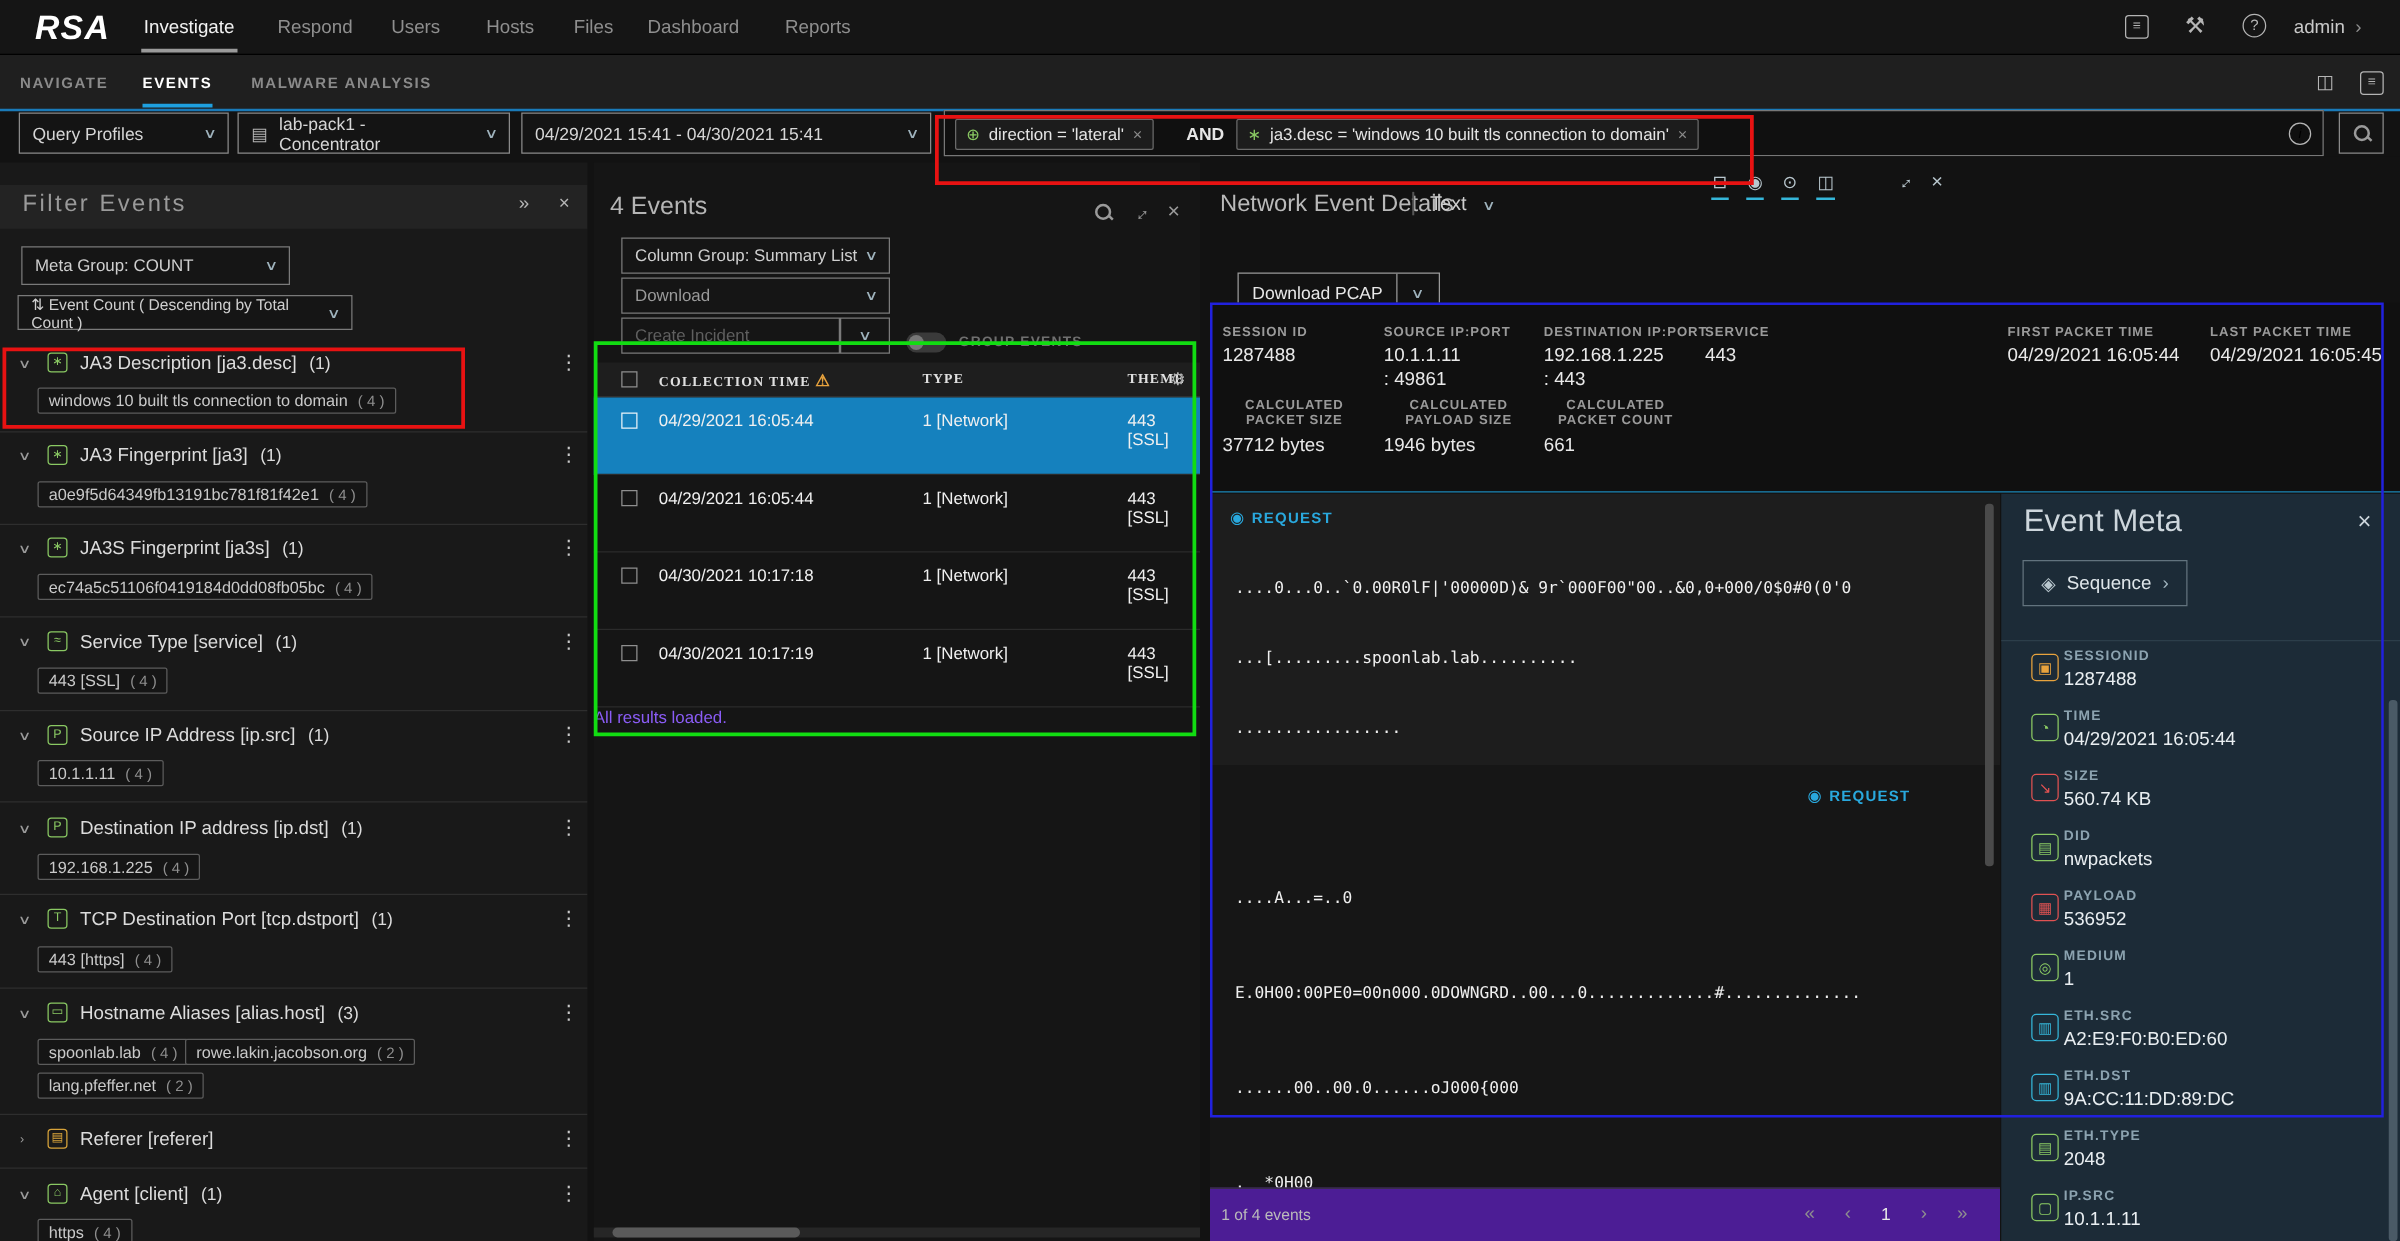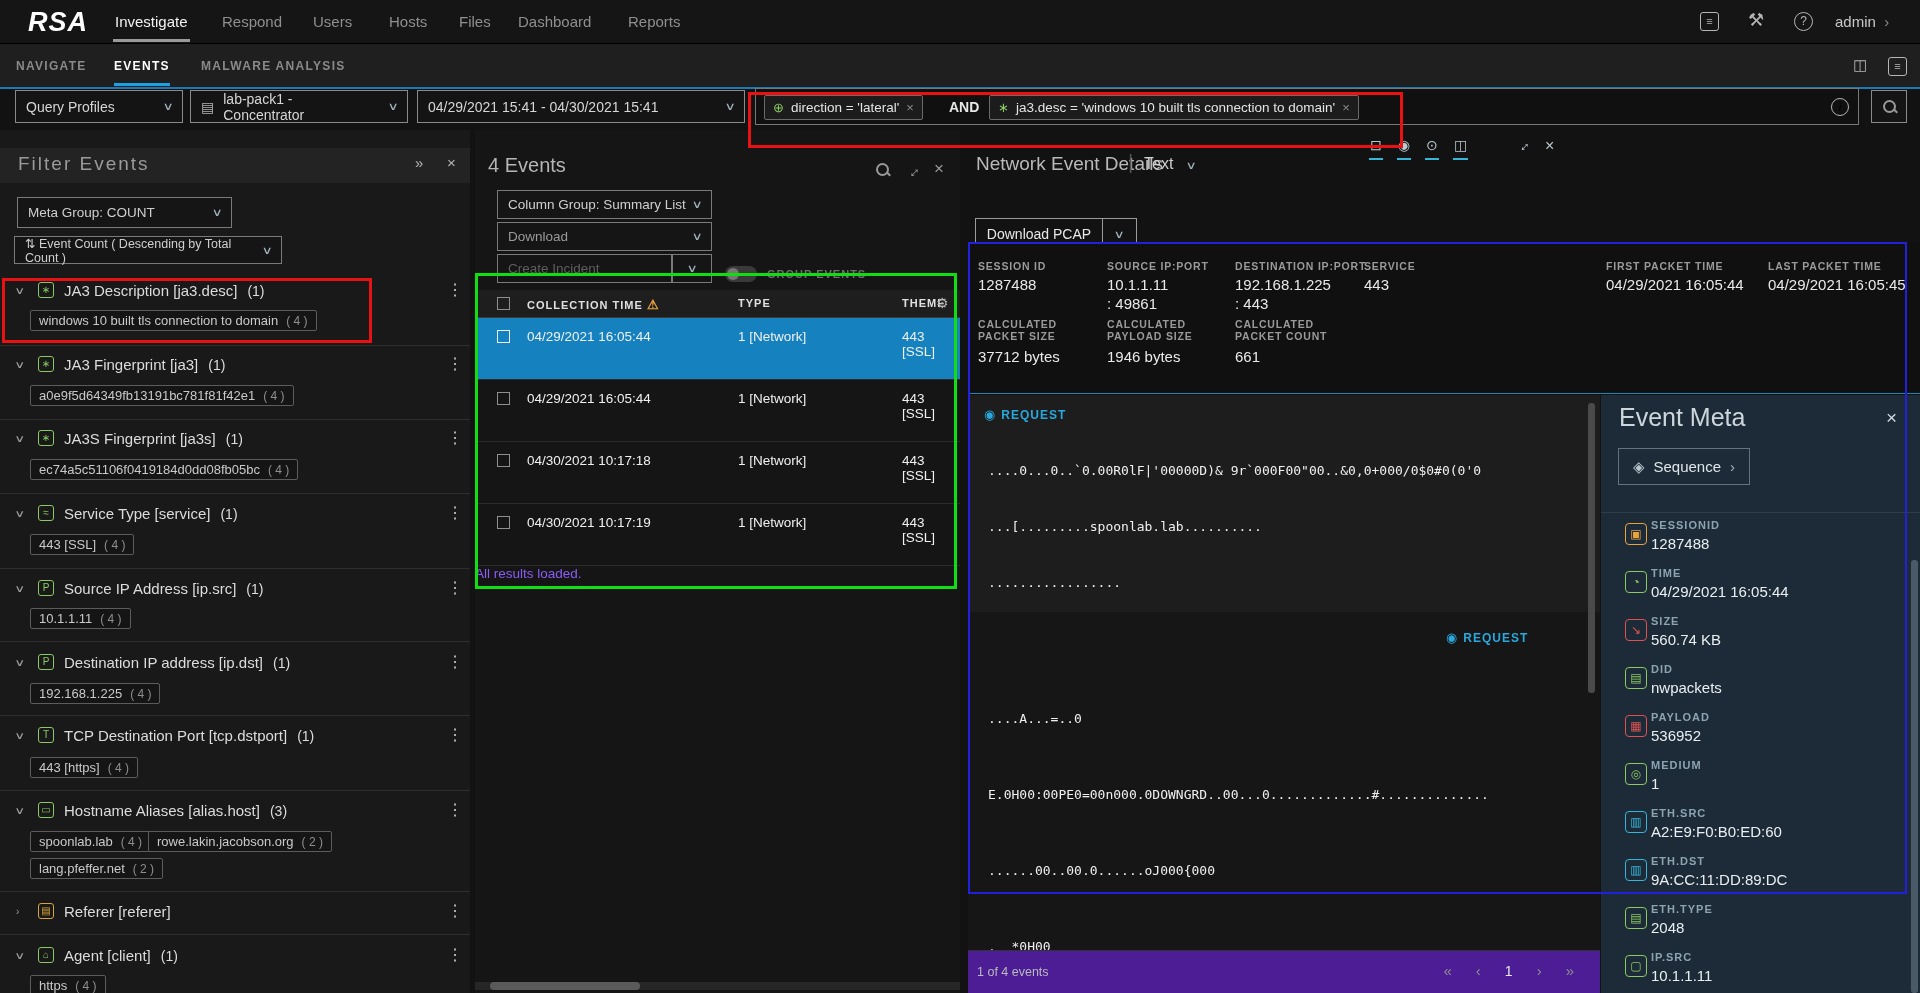--- a/index.html
+++ b/index.html
@@ -55,41 +55,41 @@
   .sb-sep { position:absolute; left:0; width:470px; border-top:1px solid #2e2e2e; }
 
   
   #events { position:absolute; left:475px; top:130px; width:485px; height:863px; background:#151515; }
   .ev-title { position:absolute; left:13px; top:24px; font-size:20px; color:#b5b5b5; }
   .ev-hicon { position:absolute; top:32px; color:#9a9a9a; font-size:15px; cursor:pointer; }
   .ev-dd { left:22px; width:215px; height:29px; font-size:13.5px; }
   .toggle { position:absolute; left:250px; top:136px; width:32px; height:16px; background:#3a3a3a; border-radius:8px; }
   .toggle::after { content:""; position:absolute; left:2px; top:2px; width:12px; height:12px; border-radius:50%; background:#777; }
   .grp-lbl { position:absolute; left:292px; top:138px; font-size:11px; font-weight:bold; letter-spacing:1px; color:#6f6f6f; }
-  .thead { position:absolute; left:0; top:160px; width:485px; height:28px; background:#1e1e1e; border-bottom:1px solid #3a3a3a; }
+  .thead { position:absolute; left:0; top:160px; width:485px; height:28px; background:#1e1e1e; border-bottom:1px solid #3a3a3a;font-family:Liberation Serif, serif; }
   .th { position:absolute; top:7px; font-size:11px; font-weight:bold; letter-spacing:1px; color:#e0e0e0; }
   .cbx { position:absolute; width:13px; height:13px; border:1px solid #8f8f8f; background:transparent; }
   .ev-row { position:absolute; left:0; width:485px; height:62px; border-bottom:1px solid #2b2b2b; color:#f0f0f0; font-size:13.5px; cursor:pointer; }
   .ev-row.sel { background:#1581be; }
   .ev-cell { position:absolute; top:11px; }
   .allres { position:absolute; left:0; top:436px; width:485px; text-align:left; font-size:13.5px; color:#8b5cf6; }
   .hscroll { position:absolute; left:0px; top:852px; width:485px; height:8px; background:#262626; }
   .hscroll .thumb { position:absolute; left:15px; top:0; width:150px; height:8px; background:#5a5a5a; border-radius:4px; }
 
   
   #details { position:absolute; left:968px; top:125px; width:952px; height:868px; background:#121212; }
   .det-title { position:absolute; left:8px; top:28px; font-size:19px; color:#b9b9b9; }
   .det-sep { position:absolute; left:160px; top:26px; color:#555; font-size:20px; }
   .det-view { position:absolute; left:176px; top:30px; font-size:16px; color:#cfcfcf; cursor:pointer; }
   .hdr-ic { position:absolute; top:12px; color:#b9c7ce; font-size:14px; cursor:pointer; }
   .hdr-ic.u::after { content:""; position:absolute; left:-1px; right:-1px; bottom:-7px; height:2px; background:#35b6d9; }
-  .dlpcap { position:absolute; left:7px; top:93px; width:162px; height:32px; border:1px solid #9a9a9a; display:flex; cursor:pointer; }
+  .dlpcap { position:absolute; left:22px; top:93px; width:162px; height:32px; border:1px solid #9a9a9a; display:flex; cursor:pointer; }
   .dlpcap .txt { flex:1; color:#e8e8e8; font-size:14px; display:flex; align-items:center; justify-content:center; }
   .dlpcap .dd2 { width:34px; border-left:1px solid #9a9a9a; display:flex; align-items:center; justify-content:center; }
-  .sess { position:absolute; left:0; top:117px; width:952px; height:152px; background:#101010; border-bottom:1px solid #1b87b8; }
+  .sess { position:absolute; left:0; top:117px; width:952px; height:152px; background:#101010; border-bottom:1px solid #1b87b8;text-align:center; }
   .sess .lbl { position:absolute; font-size:10.5px; font-weight:bold; letter-spacing:0.8px; color:#9a9a9a; }
   .sess .val { position:absolute; font-size:15px; color:#e9e9e9; }
   .reqarea { position:absolute; left:0; top:270px; width:632px; height:217px; background:#1d1d1d; }
   .resparea { position:absolute; left:0; top:487px; width:632px; height:338px; background:#161616; }
   .dirlabel { font-size:12px; font-weight:bold; letter-spacing:1px; color:#29a8dd; }
   .dirdot { color:#29a8dd; font-size:13px; margin-right:6px; }
   .hex { position:absolute; font-family:"DejaVu Sans Mono", monospace; font-size:13px; color:#efefef; white-space:pre; }
   .hex div { height:26px; }
   .det-footer { position:absolute; left:0; top:825px; width:632px; height:43px; background:#4c1d95; border-top:1px solid #333; }
   .pgn { position:absolute; right:26px; top:11px; display:flex; gap:24px; color:#8f8f8f; font-size:15px; align-items:center; }

